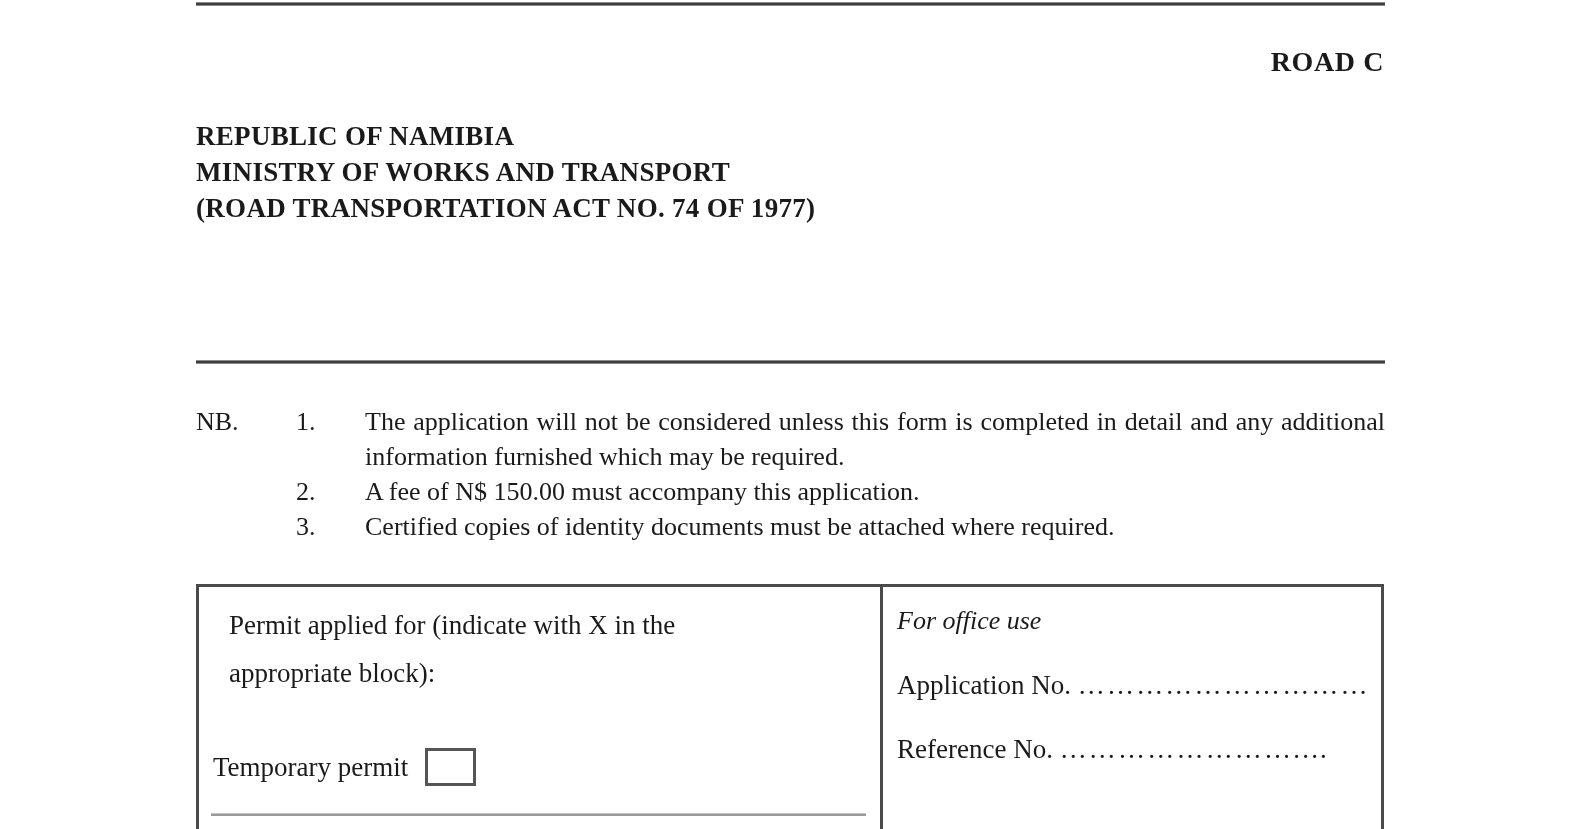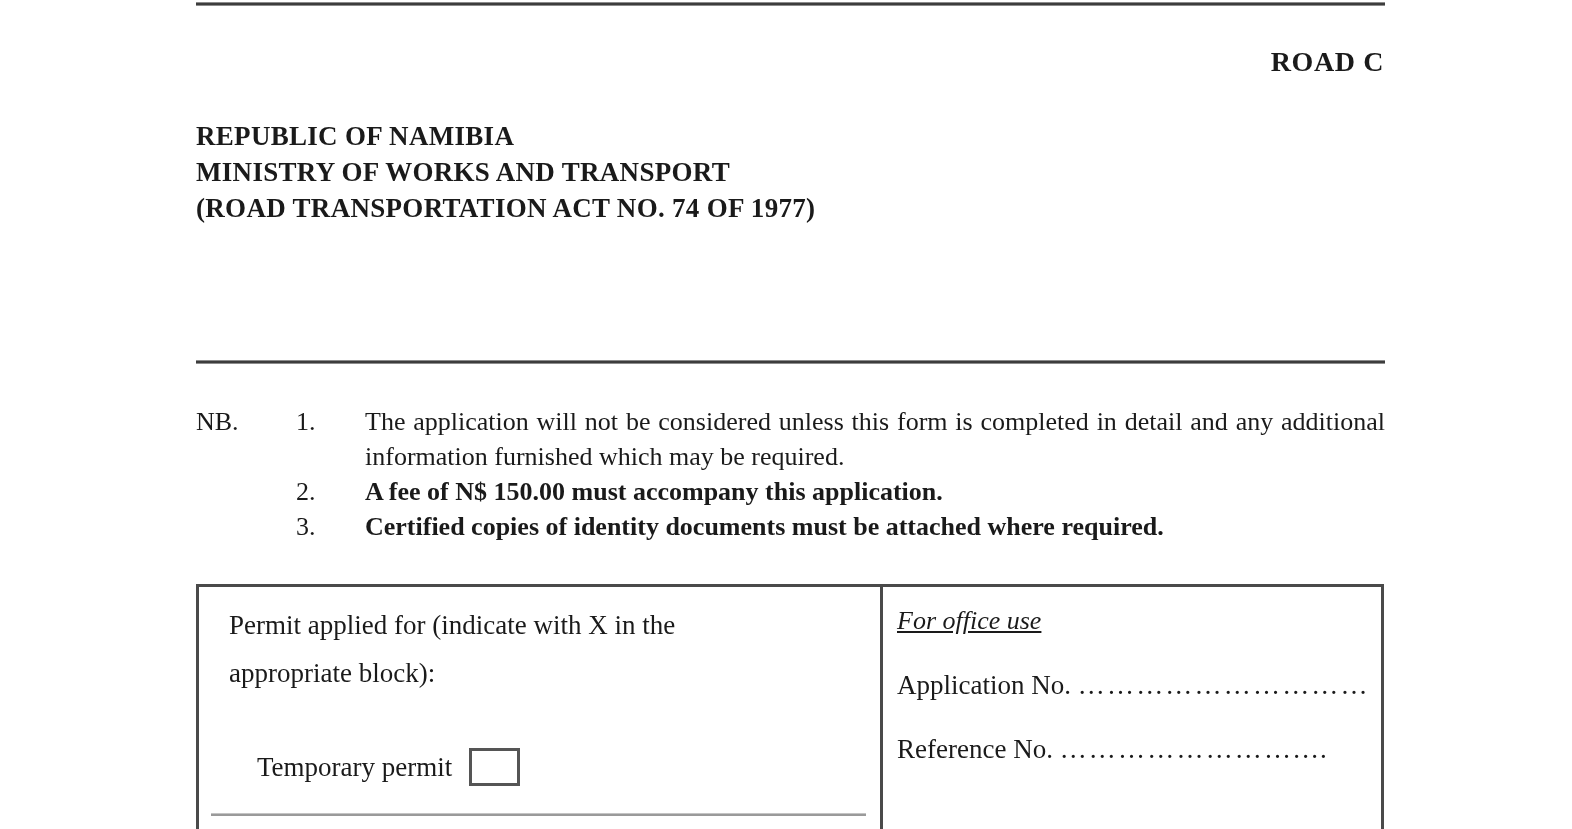--- a/index.html
+++ b/index.html
@@ -83,21 +83,21 @@
   .note-num {
     position: absolute;
     left: 100px;
     top: 0;
   }
   .note-text {
     margin-left: 169px;
     text-align: justify;
     text-justify: inter-word;
   }
-  .note-text.nojust { text-align: left; font-weight: bold; }
+  .note-text.nojust { text-align: left; }
 
   
   .form-table {
     position: absolute;
     left: 196px;
     top: 584px;
     width: 1188px;
     height: 300px; 
     border: 3px solid #4a4a4a;
     box-sizing: border-box;
@@ -128,21 +128,20 @@
   }
   .permit-prompt {
     max-width: 560px;
   }
   .checkbox-row {
     margin-top: 46px;
     display: flex;
     align-items: center;
     font-size: 27px;
     line-height: 48px;
-    margin-left: 44px;
   }
   .checkbox {
     display: inline-block;
     width: 51px;
     height: 38px;
     margin-left: 17px;
     border: 3px solid #555555;
     box-sizing: border-box;
     background: #ffffff;
   }
@@ -154,21 +153,20 @@
     height: 3px;
     background: #9a9a9a;
     border-top: 1px solid #c4c4c4;
     box-sizing: border-box;
   }
 
   .office-label {
     font-style: italic;
     font-size: 26px;
     line-height: 40px;
-    text-decoration: underline;
   }
   .office-field {
     font-size: 27px;
     line-height: 40px;
     margin-top: 24px;
     white-space: nowrap;
     overflow: hidden;
   }
   .leader {
     letter-spacing: 2.2px;

